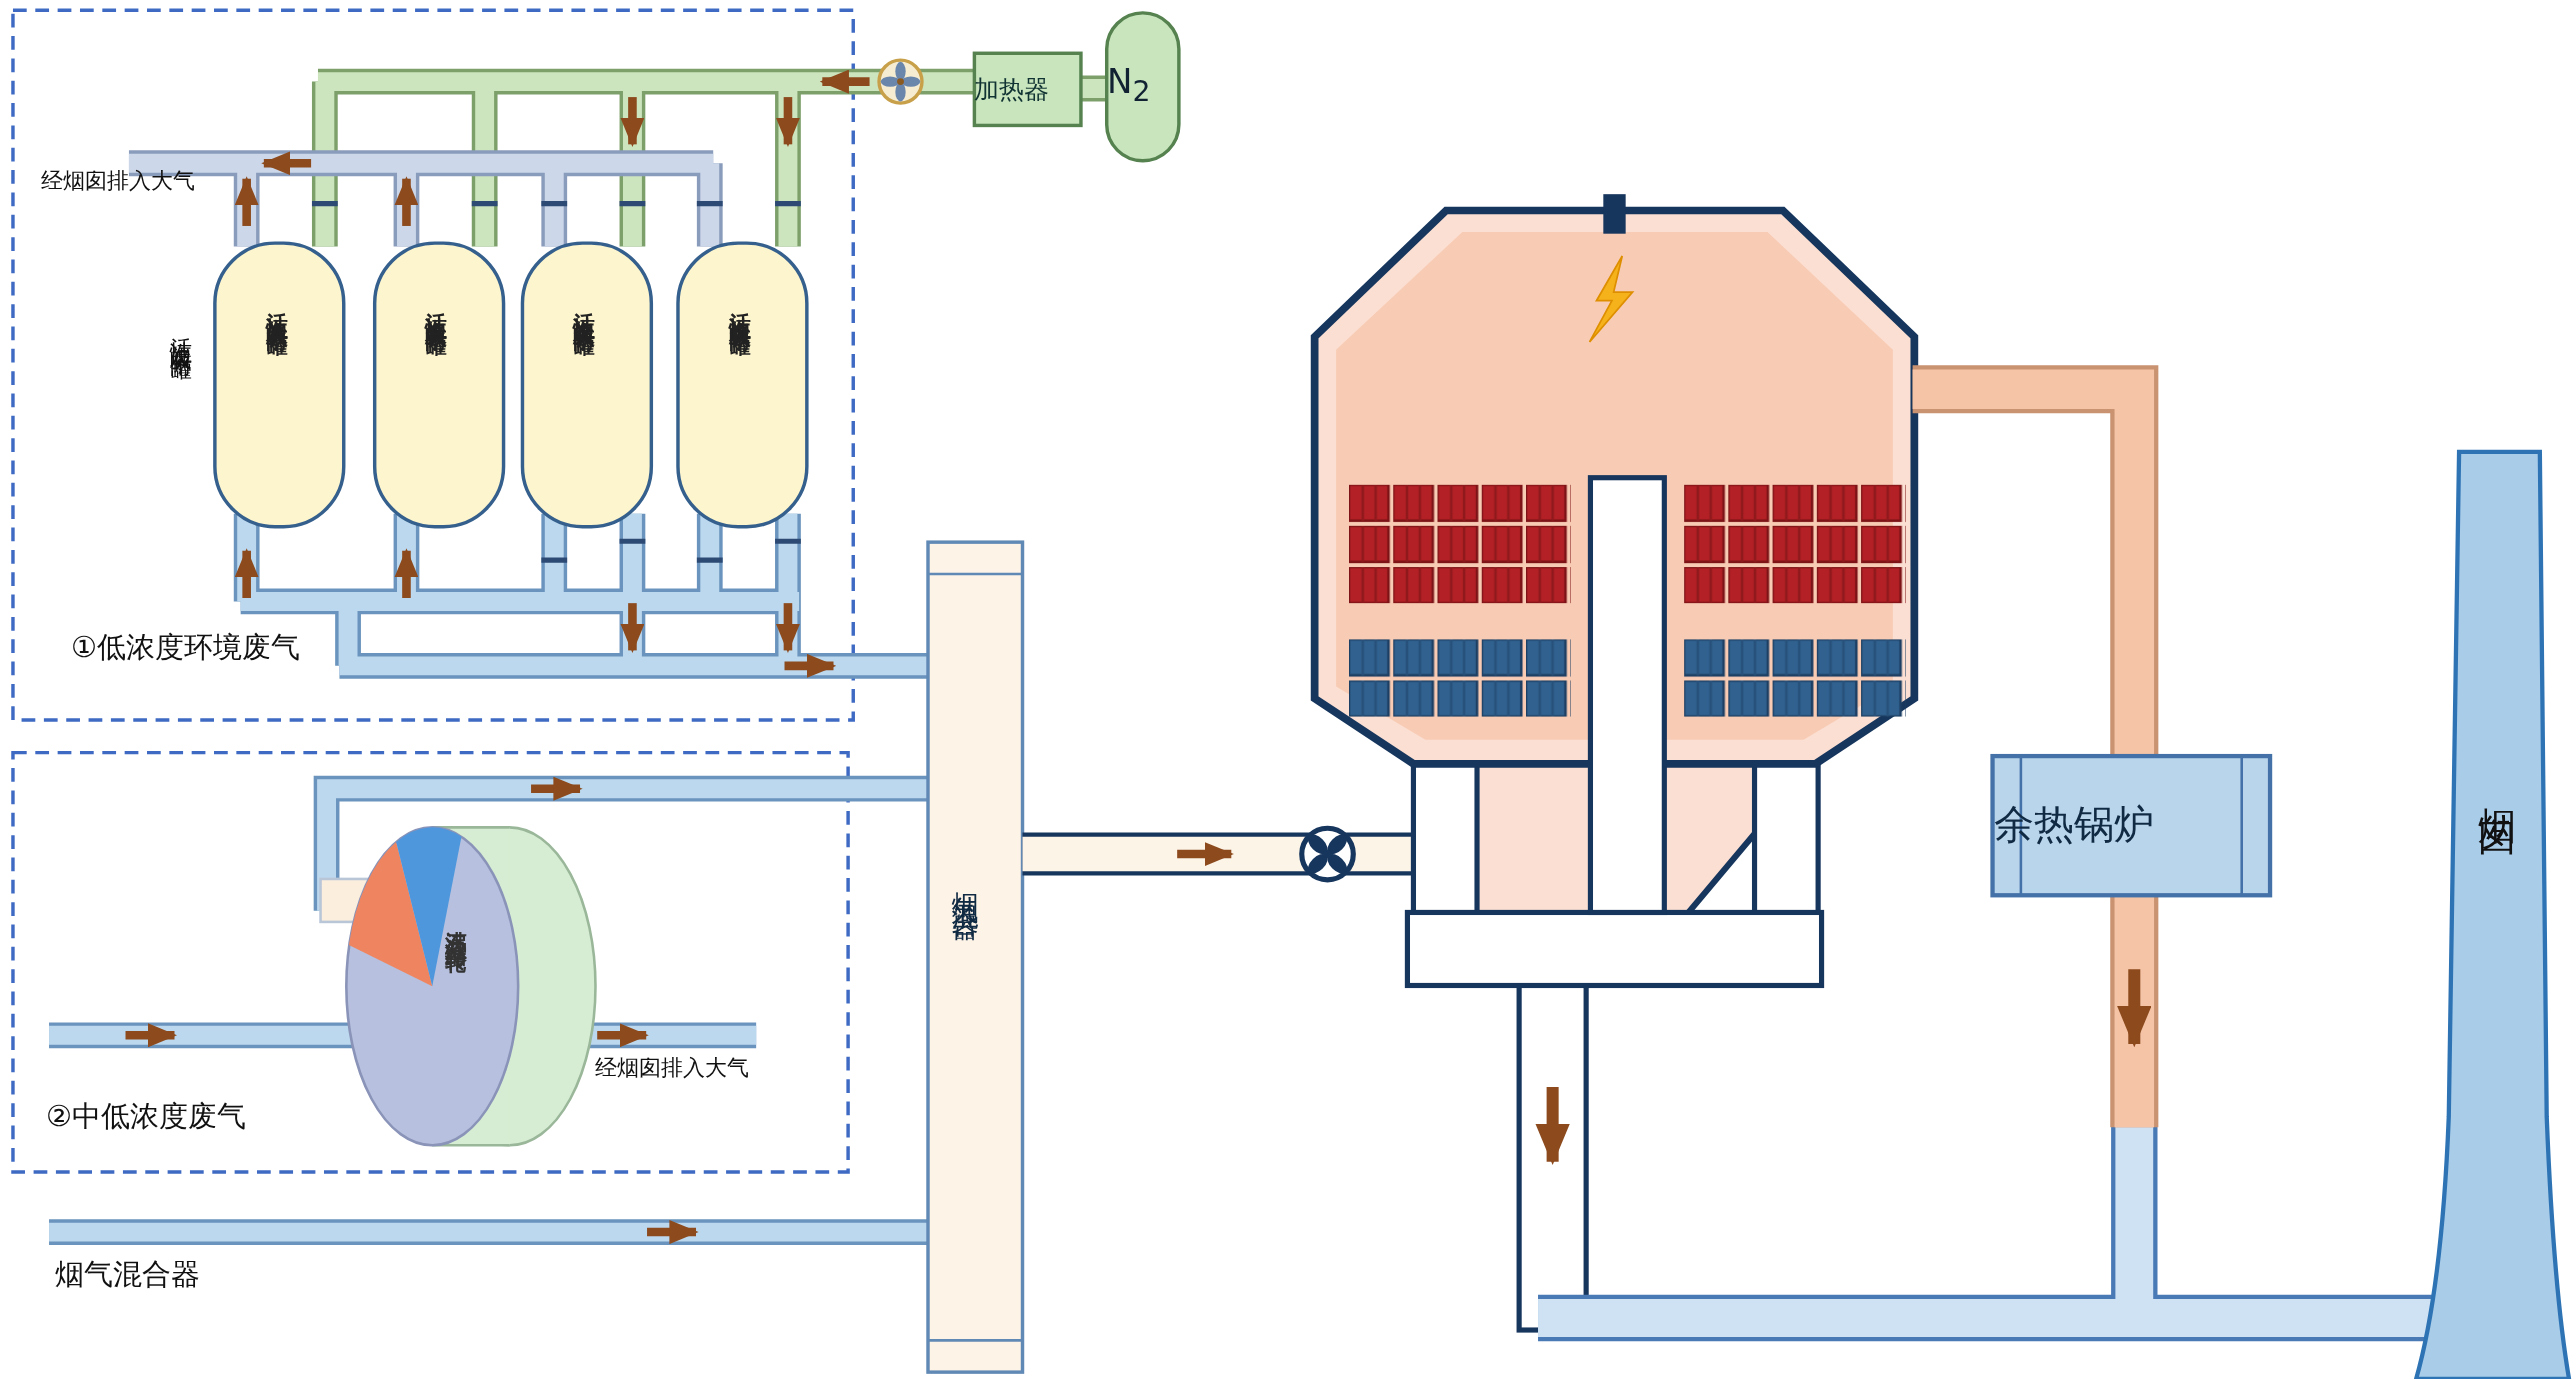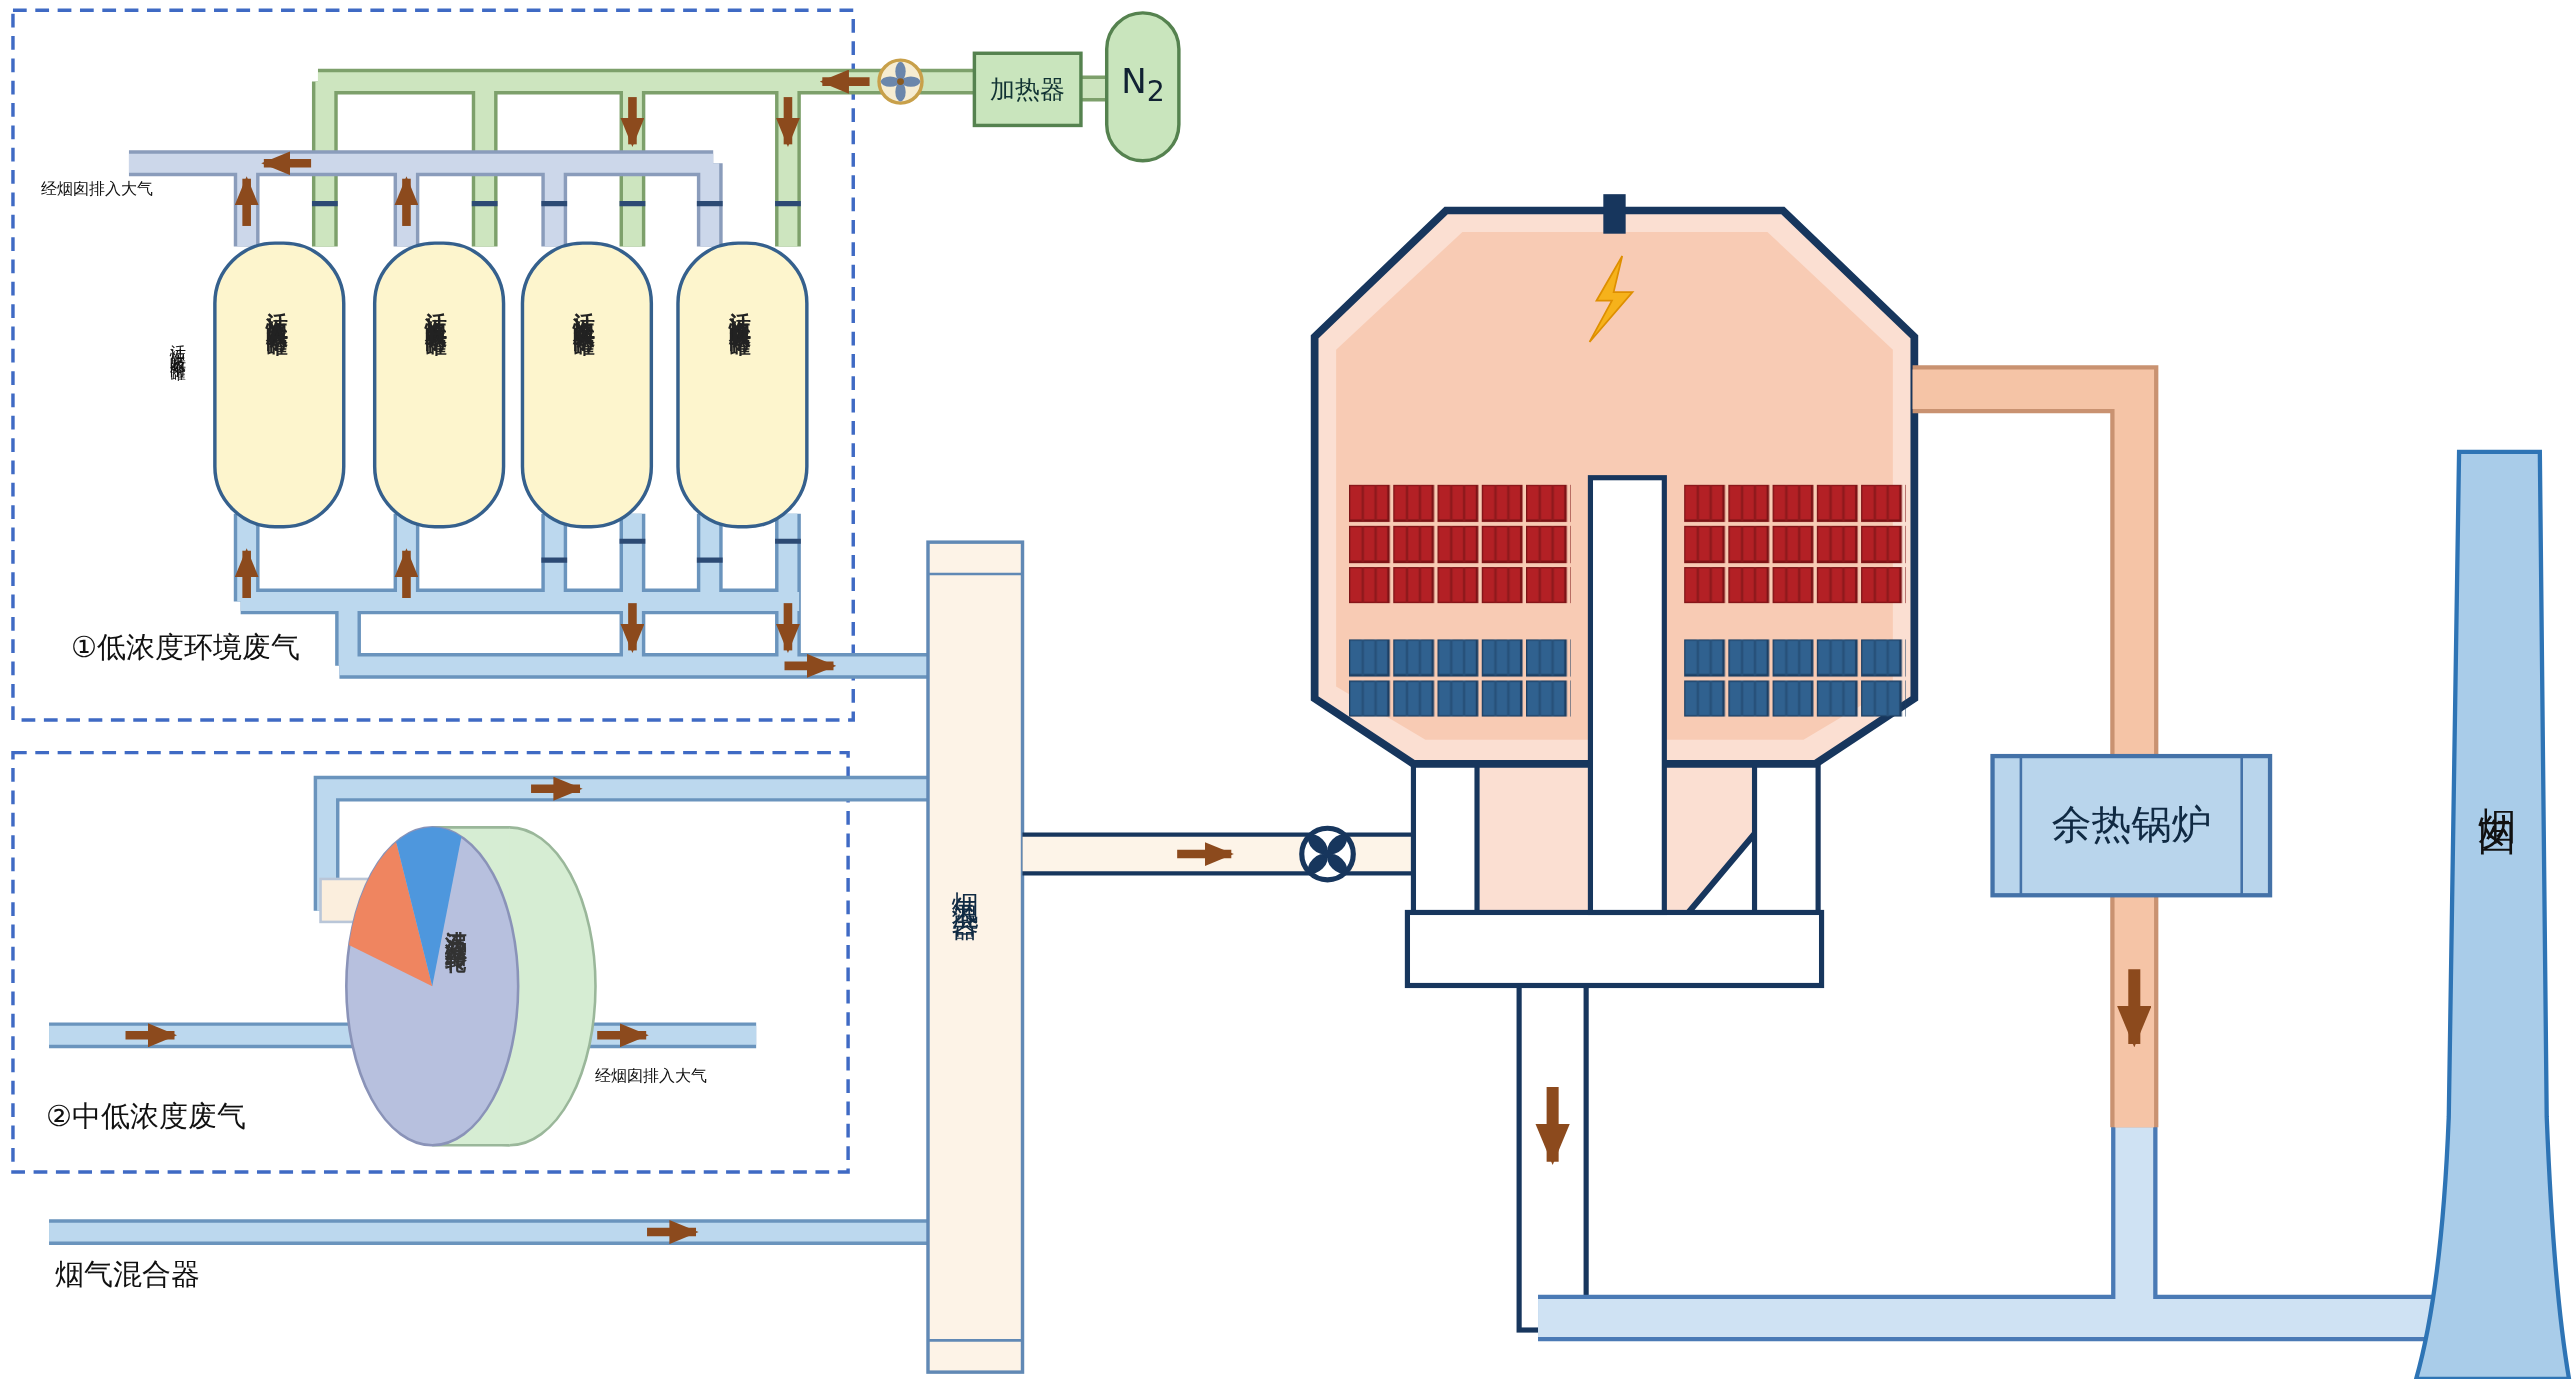--- a/index.html
+++ b/index.html
@@ -1,23 +1,23 @@
 <!DOCTYPE html>
 <html style="font-size:13.7px"><head>
 <meta charset="utf-8">
 <style>
   html,body{margin:0;padding:0;background:#fff;}
   #stage{position:relative;width:2576px;height:1379px;overflow:hidden;background:#fff;
          font-family:"DejaVu Sans","Liberation Sans",sans-serif;}
   #diagram-svg{position:absolute;left:0;top:0;z-index:1;}
   .lbl{position:absolute;z-index:2;color:#111;white-space:nowrap;line-height:1.15;}
   .vtext{writing-mode:vertical-rl;text-orientation:upright;letter-spacing:4.3px;line-height:1;}
-  .ctr{text-align:center;}
+  .ctr{text-align:left;}
   .t-title{font-size:29px;}
-  .t-small{font-size:16px;margin-top:12px;}
+  .t-small{font-size:22px;}
   .t-tank{font-size:21.5px;font-weight:700;color:#222;}
   .t-rotor{font-size:21.5px;font-weight:600;color:#333;}
   .t-mixer{font-size:27px;letter-spacing:6px;color:#102a43;}
   .t-rto{font-size:45px;color:#1a1a1a;}
   .t-boiler{font-size:40px;color:#102a43;}
   .t-chimney{font-size:38px;letter-spacing:10.3px;color:#111;}
   .t-heater{font-size:25px;color:#133;}
   .t-n2{font-size:34px;color:#123;}
   
   .po-green{fill:none;stroke:#7da06b;stroke-width:30;}

